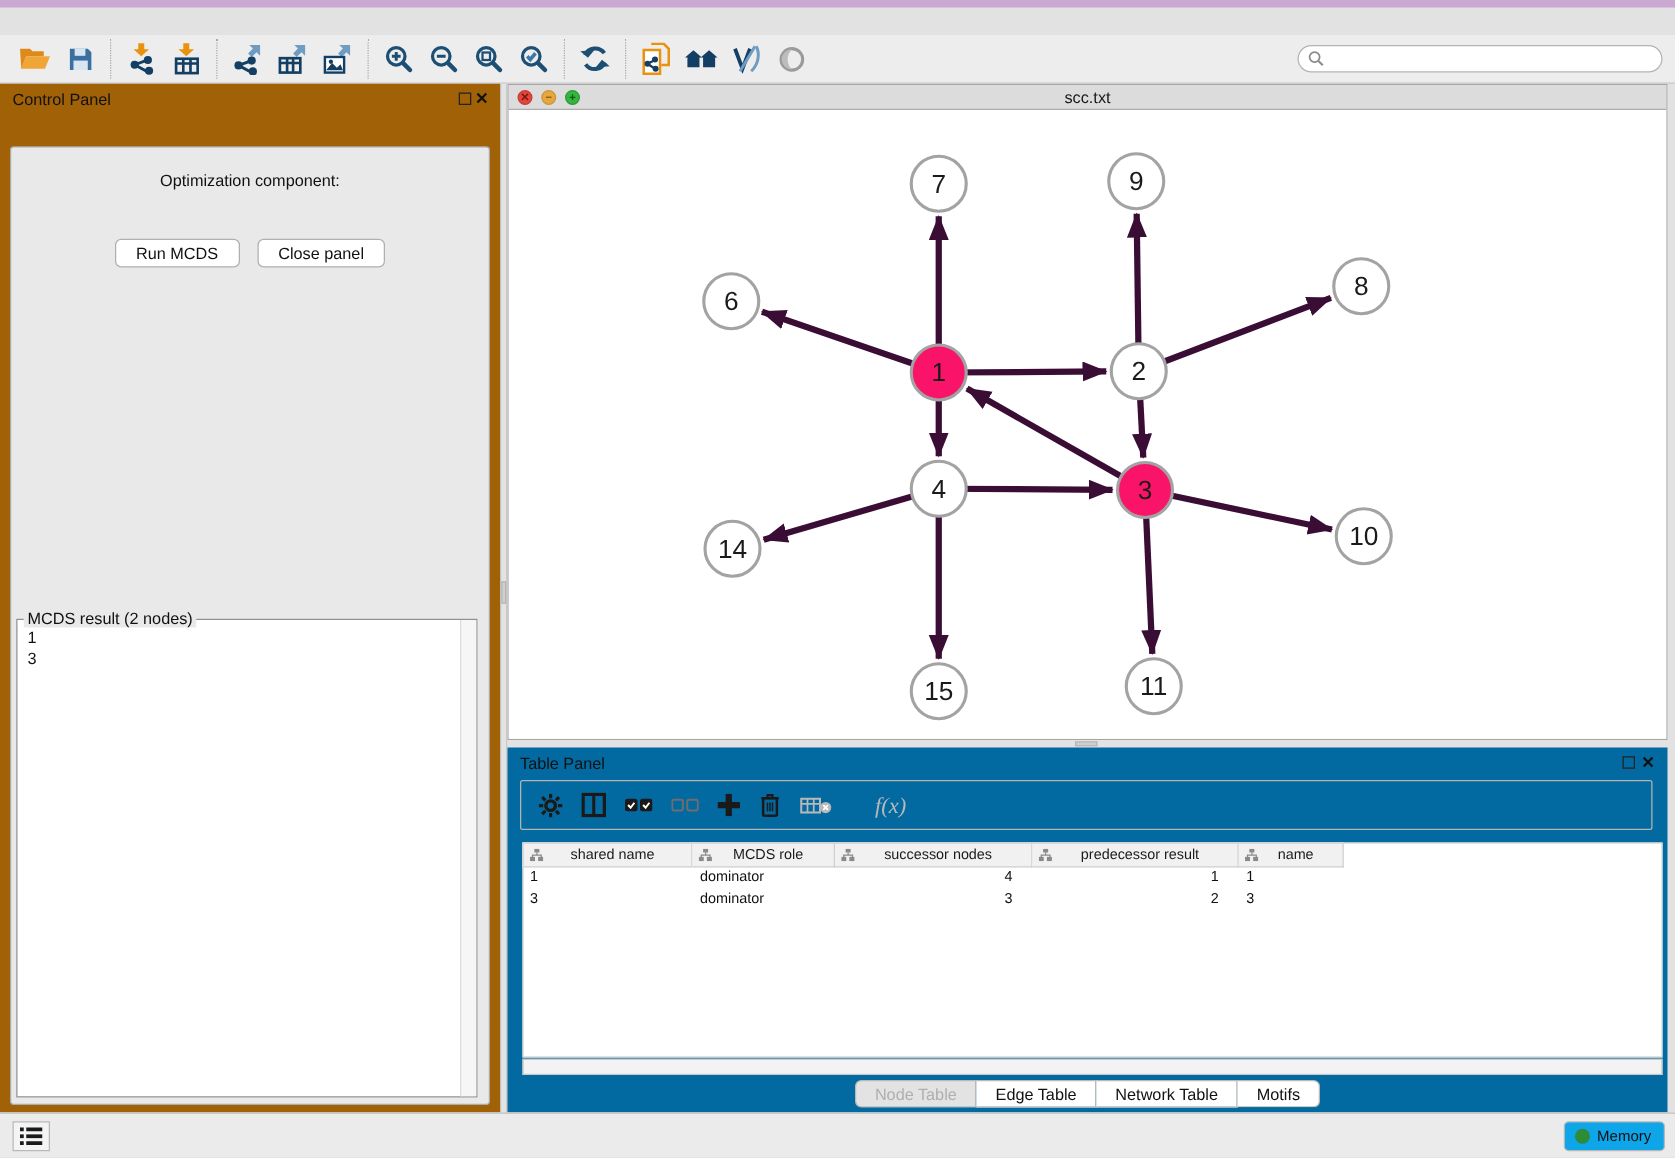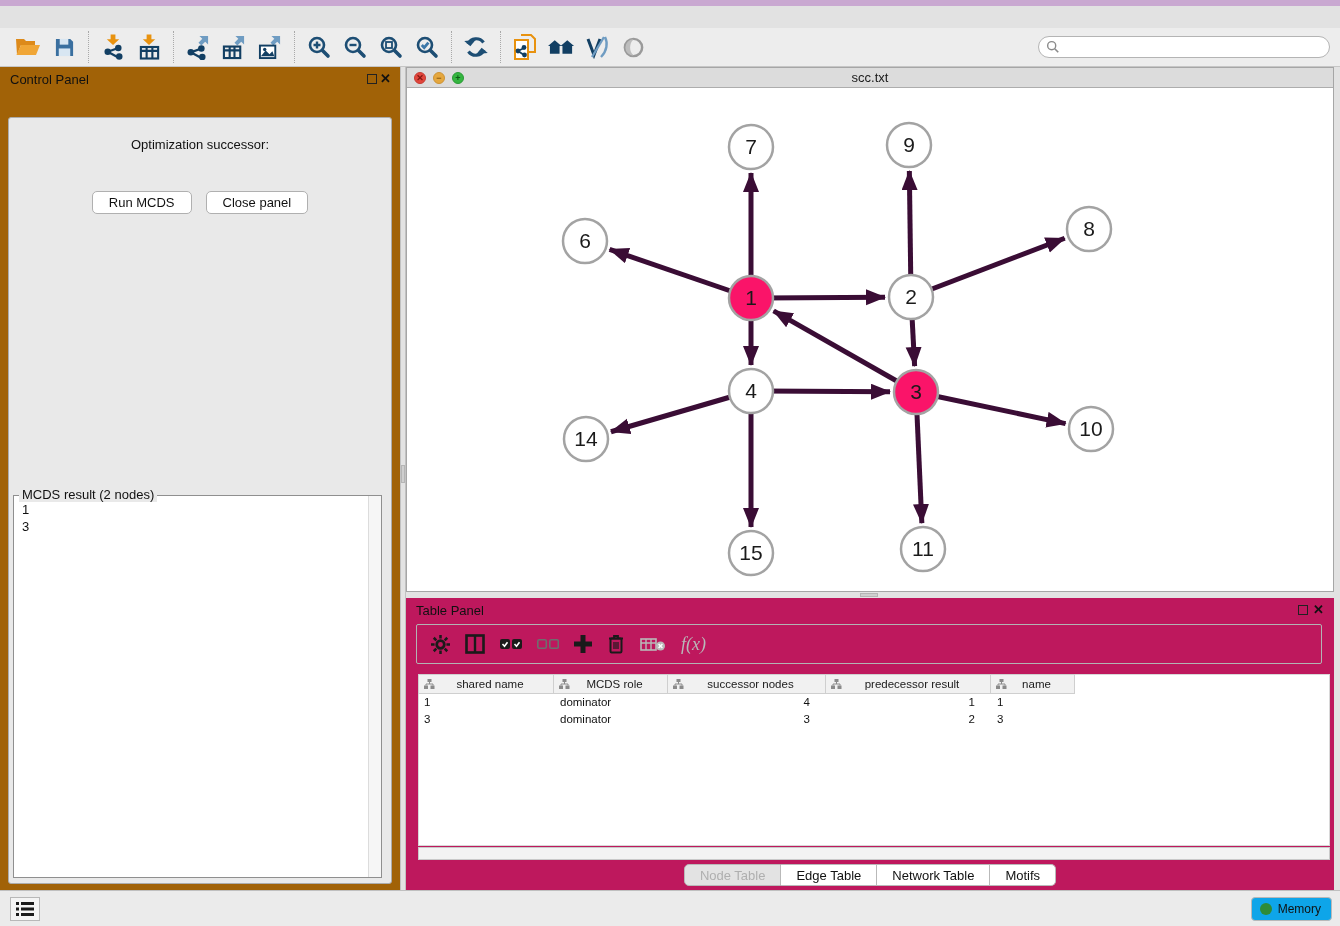--- a/index.html
+++ b/index.html
@@ -54,24 +54,24 @@
   .net-window { position:absolute; left:406px; top:67px; width:928px; height:525px; background:#fff; border:1px solid #A6A6A6; }
   .net-titlebar { position:absolute; left:0; top:0; right:0; height:20px; background:#DCDCDC; border-bottom:1px solid #ADADAD; }
   .net-title { position:absolute; left:0; right:0; top:2px; text-align:center; font-size:13px; color:#1a1a1a; }
   .light { position:absolute; top:4px; width:12px; height:12px; border-radius:50%; font-size:9px; line-height:11px; text-align:center; font-weight:bold; }
   .light.red { left:7px; background:#E2463C; border:1px solid #C43C33; color:#7E1610; }
   .light.yellow { left:26px; background:#E5A73E; border:1px solid #CC9336; color:#8A5B11; }
   .light.green { left:45px; background:#35B540; border:1px solid #2A9A35; color:#0E5B16; }
   .net-canvas { position:absolute; left:0; top:20px; width:926px; height:503px; background:#fff; }
 
   
-  .table-panel { position:absolute; left:406px; top:598px; width:928px; height:292px; background:#be185d; }
+  .table-panel { position:absolute; left:406px; top:598px; width:928px; height:292px; background:#0369a1; }
   .tp-toolbar { position:absolute; left:10px; right:12px; top:26px; height:40px; border:1px solid #B3B3B3; border-radius:2px; display:flex; align-items:center; gap:15px; padding-left:14px; }
   .tp-icon { display:flex; align-items:center; justify-content:center; cursor:default; }
-  .fx-label { font-family:"Liberation Serif", serif; font-style:italic; font-size:18px; color:#B9B9B9; }
+  .fx-label { font-family:"Liberation Serif", serif; font-style:italic; font-size:18px; color:#B9B9B9;margin-left:19px; }
   .tbl-white { position:absolute; left:12px; top:76px; width:912px; height:172px; background:#fff; border:1px solid #D8D8D8; }
   .tbl-head { position:absolute; left:12px; top:76px; height:36px; display:flex; }
   .th-cell { height:20px; background:#F1F1F1; border:1px solid #CFCFCF; border-left:none; display:flex; align-items:center; font-size:11.5px; color:#1a1a1a; }
   .th-cell:first-child { border-left:1px solid #CFCFCF; }
   .th-cell .lbl { flex:1; text-align:center; padding-right:8px; }
   .tbl-rows { position:absolute; left:12px; top:97px; }
   .t-row { display:flex; height:17px; }
   .t-cell { font-size:11.5px; color:#111; padding:1px 6px 0 6px; overflow:hidden; white-space:nowrap; }
   .hscroll { position:absolute; left:12px; top:249px; width:912px; height:13px; background:#F3F3F3; border:1px solid #C9C9C9; }
   .tbl-tabs { position:absolute; left:0; right:0; top:266px; display:flex; justify-content:center; }
@@ -224,21 +224,21 @@
     </div>
   </div>
 
   <div class="control-panel">
     <div class="panel-head">
       <span class="panel-title">Control Panel</span>
       <span class="float-icon" style="right:23px"></span>
       <span class="close-icon" style="right:9px">✕</span>
     </div>
     <div class="cp-pane">
-      <div class="opt-label">Optimization successor:</div>
+      <div class="opt-label">Optimization component:</div>
       <div class="cp-buttons">
         <button class="push-btn">Run MCDS</button>
         <button class="push-btn">Close panel</button>
       </div>
       <div class="result-box">
         <span class="result-legend">MCDS result (2 nodes)</span>
         <div class="result-list" id="result-list">
             <div>1</div>
             <div>3</div>
           </div>

